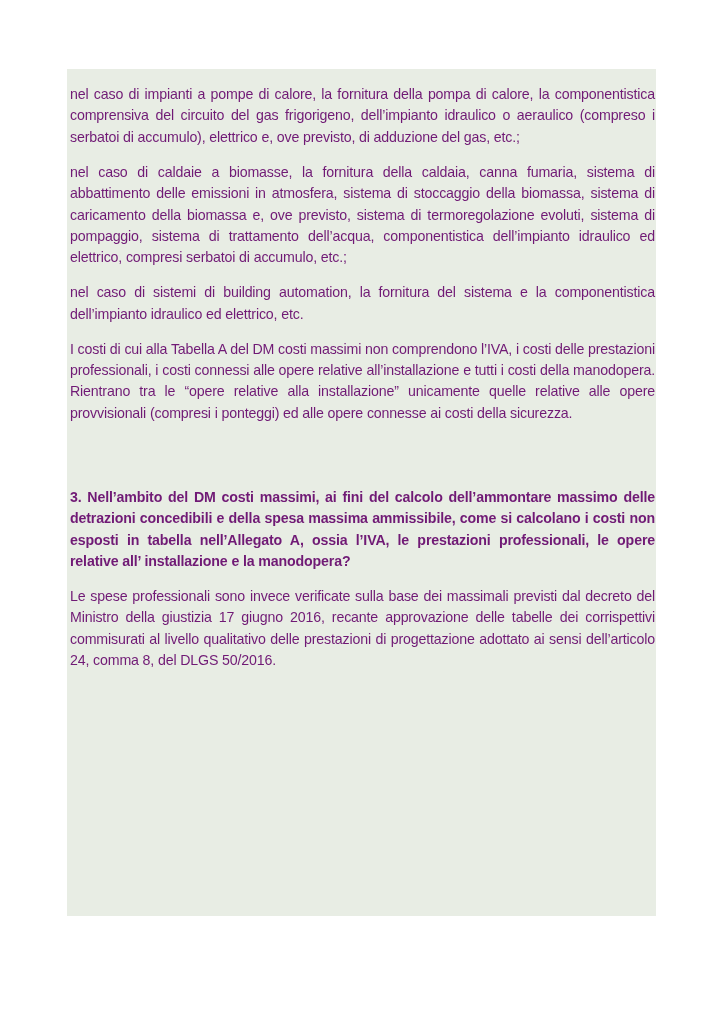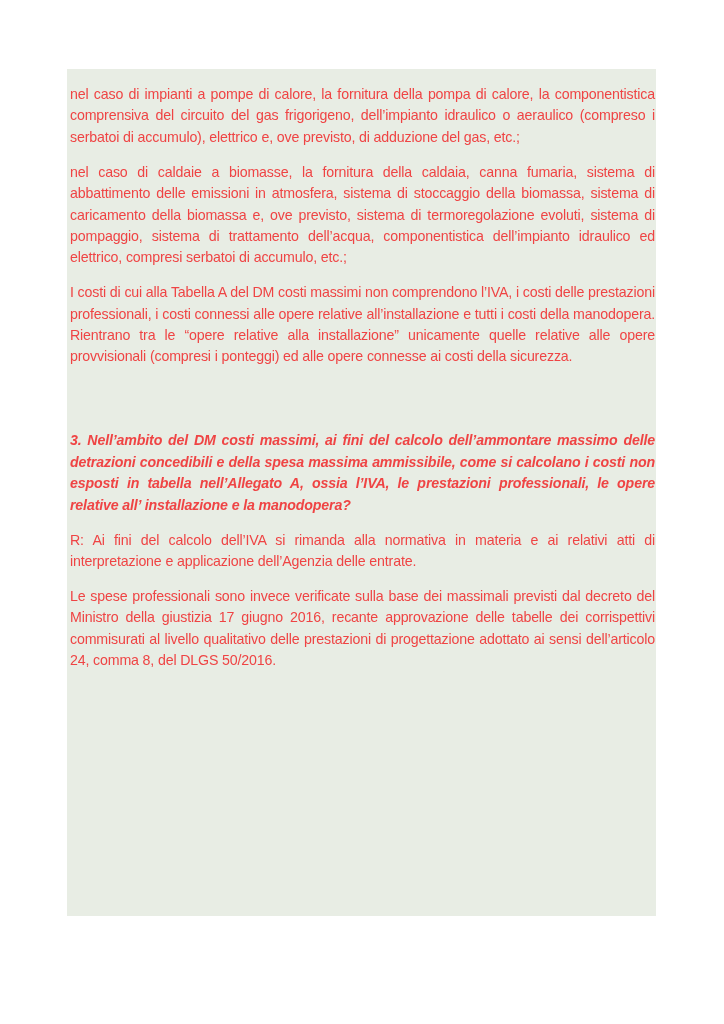--- a/index.html
+++ b/index.html
@@ -20,48 +20,47 @@
       top: 69px;
       width: 589px;
       height: 847px;
       background: #e8ede4;
     }
     .content {
       position: absolute;
       left: 70px;
       top: 84px;
       width: 585px;
-      color: #ef4444;
+      color: #701a75;
       font-size: 14.2px;
       line-height: 21.4px;
       letter-spacing: -0.15px;
     }
     .para {
       margin: 0 0 13.5px 0;
       text-align: justify;
     }
     .spacer {
       height: 49px;
     }
     .question {
       font-weight: bold;
       margin: 0 0 13.5px 0;
       text-align: justify;
-      font-style: italic;
     }
   </style>
 </head>
 <body>
 
 <div class="page-box"></div>
 
 <div class="content">
   <p class="para">nel caso di impianti a pompe di calore, la fornitura della pompa di calore, la componentistica comprensiva del circuito del gas frigorigeno, dell’impianto idraulico o aeraulico (compreso i serbatoi di accumulo), elettrico e, ove previsto, di adduzione del gas, etc.;</p>
   <p class="para">nel caso di caldaie a biomasse, la fornitura della caldaia, canna fumaria, sistema di abbattimento delle emissioni in atmosfera, sistema di stoccaggio della biomassa, sistema di caricamento della biomassa e, ove previsto, sistema di termoregolazione evoluti, sistema di pompaggio, sistema di trattamento dell’acqua, componentistica dell’impianto idraulico ed elettrico, compresi serbatoi di accumulo, etc.;</p>
+  <p class="para">nel caso di sistemi di building automation, la fornitura del sistema e la componentistica dell’impianto idraulico ed elettrico, etc.</p>
   <p class="para">I costi di cui alla Tabella A del DM costi massimi non comprendono l’IVA, i costi delle prestazioni professionali, i costi connessi alle opere relative all’installazione e tutti i costi della manodopera. Rientrano tra le “opere relative alla installazione” unicamente quelle relative alle opere provvisionali (compresi i ponteggi) ed alle opere connesse ai costi della sicurezza.</p>
 
   <div class="spacer"></div>
 
   <p class="question">3. Nell’ambito del DM costi massimi, ai fini del calcolo dell’ammontare massimo delle detrazioni concedibili e della spesa massima ammissibile, come si calcolano i costi non esposti in tabella nell’Allegato A, ossia l’IVA, le prestazioni professionali, le opere relative all’ installazione e la manodopera?</p>
 
-  <p class="para">R: Ai fini del calcolo dell’IVA si rimanda alla normativa in materia e ai relativi atti di interpretazione e applicazione dell’Agenzia delle entrate.</p>
   <p class="para">Le spese professionali sono invece verificate sulla base dei massimali previsti dal decreto del Ministro della giustizia 17 giugno 2016, recante approvazione delle tabelle dei corrispettivi commisurati al livello qualitativo delle prestazioni di progettazione adottato ai sensi dell’articolo 24, comma 8, del DLGS 50/2016.</p>
 </div>
 
 </body></html>

